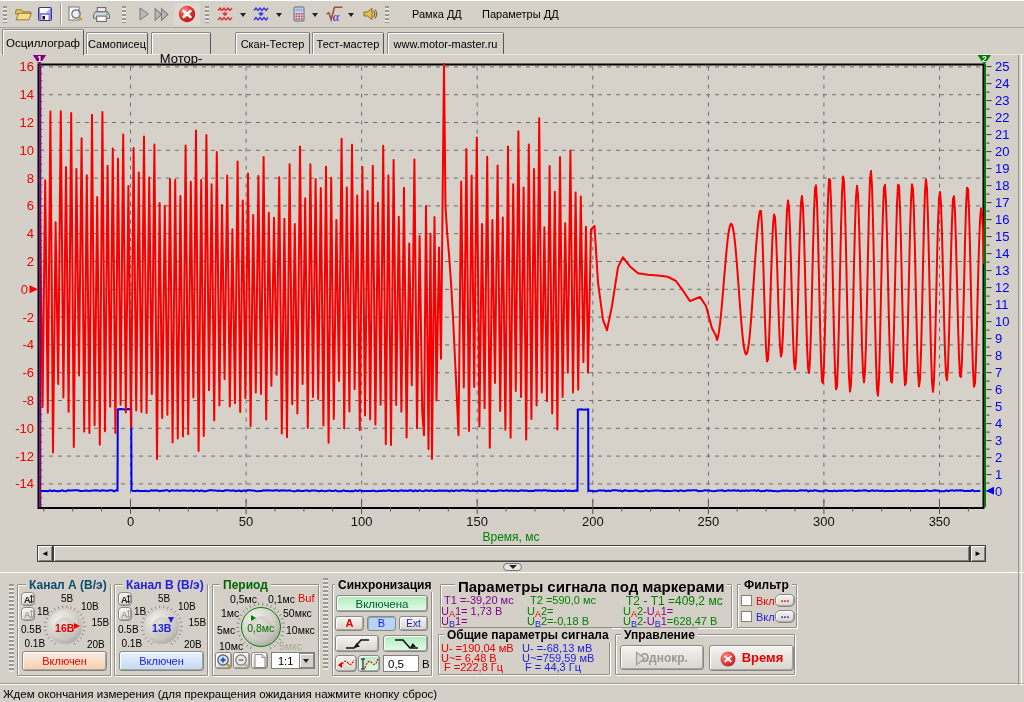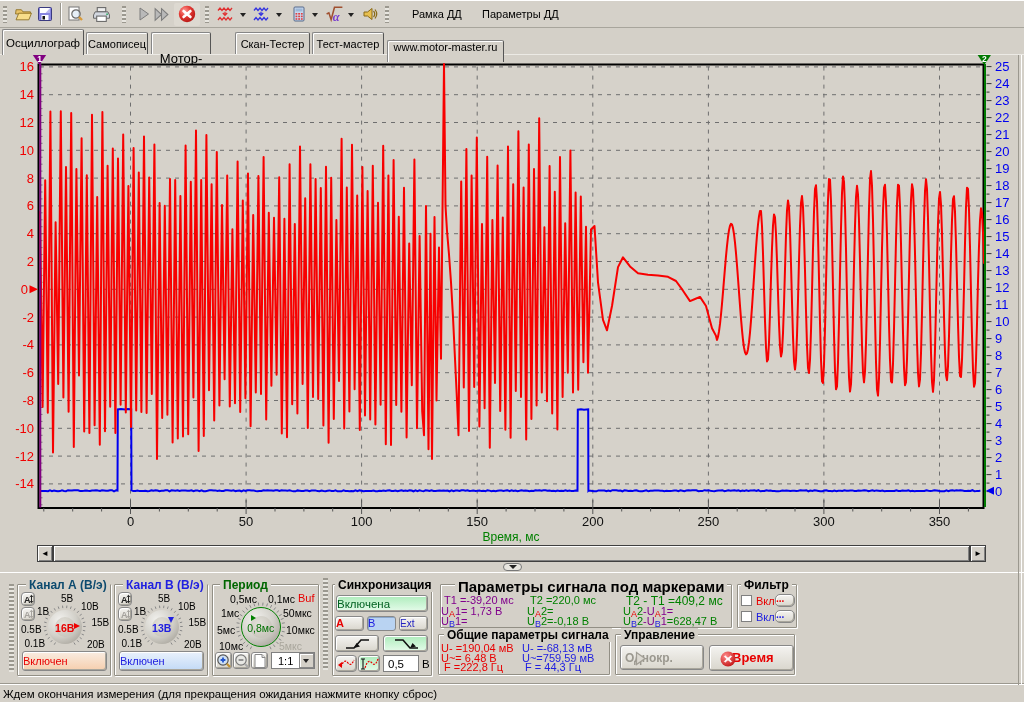--- a/index.html
+++ b/index.html
@@ -4,21 +4,21 @@
 <style>
 *{margin:0;padding:0;box-sizing:border-box}
 html,body{width:1024px;height:702px;overflow:hidden}
 body{font-family:"Liberation Sans",sans-serif;background:#d4d0c8;position:relative}
 .abs{position:absolute}
 .grip{position:absolute;width:4px;background:repeating-linear-gradient(to bottom,#9b988f 0,#9b988f 2px,#e8e6e0 2px,#e8e6e0 4px)}
 .tbsep{position:absolute;width:2px;border-left:1px solid #9b988f;border-right:1px solid #fff}
 .tab{position:absolute;background:#d4d0c8;border:1px solid #868686;border-right-color:#555;border-bottom:none;border-top-left-radius:2px;border-top-right-radius:2px;box-shadow:inset 1px 1px 0 #fff;text-align:center;font-size:11px;color:#000}
 .gb{position:absolute;border:1px solid #928f85;border-radius:1px;box-shadow:inset 1px 1px 0 #fff, 1px 1px 0 #fff}
 .gbt{position:absolute;top:-7px;background:#d4d0c8;padding:0 3px;font-weight:bold;font-size:12px;white-space:nowrap}
-.btn{position:absolute;border:1px solid #888;border-radius:3px;box-shadow:inset 1px 1px 0 #fff, inset -1px -1px 0 #a9a69c;background:linear-gradient(#f4f3f0,#d9d6cd);}
+.btn{position:absolute;border:1px solid #888;border-radius:3px;box-shadow:inset 1px 1px 0 #fff, inset -1px -1px 0 #a9a69c;background:linear-gradient(#f4f3f0,#d9d6cd);text-align:center}
 .kl{position:absolute;font-size:10.5px;color:#000;white-space:nowrap}
 </style>
 <div class="abs" style="left:0;top:0;width:1024px;height:28px;background:#d5d1c9;border-top:1px solid #fff;border-bottom:1px solid #a8a59c"></div>
 <div class="grip" style="left:3px;top:6px;height:17px"></div>
 <div class="grip" style="left:122px;top:6px;height:17px"></div>
 <div class="grip" style="left:205px;top:6px;height:17px"></div>
 <div class="grip" style="left:385px;top:6px;height:17px"></div>
 <div class="tbsep" style="left:60px;top:3px;height:22px"></div>
 <svg class="abs" style="left:15px;top:6px" width="17" height="17" viewBox="0 0 16 16">
     <path d="M1 3.5 h5 l1.5 2 h7 v2 h-14 z" fill="#e8c268" stroke="#8a6d1d" stroke-width="0.8"></path>
@@ -99,21 +99,21 @@
   </svg>
 <div class="abs" style="left:412px;top:8px;font-size:11px;color:#000">Рамка ДД</div>
 <div class="abs" style="left:482px;top:8px;font-size:11px;color:#000">Параметры ДД</div>
 <div class="abs" style="left:0;top:28px;width:1024px;height:27px;background:#d4d0c8"></div>
 <div class="abs" style="left:0;top:54px;width:1024px;height:2px;background:#d4d0c8;box-shadow:inset 0 1px 0 #eceae5"></div>
 <div class="tab" style="left:2px;top:29px;width:82px;height:26px;padding-top:7px;font-size:11.5px;z-index:3;">Осциллограф</div>
 <div class="tab" style="left:86px;top:32px;width:62px;height:22px;padding-top:5px;font-size:11px;">Самописец</div>
 <div class="tab" style="left:151px;top:32px;width:60px;height:22px;padding-top:18px;font-size:13px;">Мотор-тестер</div>
 <div class="tab" style="left:235px;top:32px;width:75px;height:22px;padding-top:5px;font-size:11px;">Скан-Тестер</div>
 <div class="tab" style="left:312px;top:32px;width:72px;height:22px;padding-top:5px;font-size:11px;">Тест-мастер</div>
-<div class="tab" style="left:387px;top:40px;width:117px;height:22px;font-size:11px;">www.motor-master.ru</div>
+<div class="tab" style="left:387px;top:32px;width:117px;height:22px;padding-top:5px;font-size:11px;">www.motor-master.ru</div>
 <svg id="chart" style="position:absolute;left:0;top:55px" width="1024" height="490" font-family="Liberation Sans, sans-serif">
     <rect x="38" y="9.5" width="946" height="443.5" fill="#d6d2ca"></rect>
 <line x1="40" y1="428.9" x2="982" y2="428.9" stroke="#6f6f6f" stroke-width="1" stroke-dasharray="4,5"></line>
 <line x1="40" y1="401.1" x2="982" y2="401.1" stroke="#6f6f6f" stroke-width="1" stroke-dasharray="4,5"></line>
 <line x1="40" y1="373.3" x2="982" y2="373.3" stroke="#6f6f6f" stroke-width="1" stroke-dasharray="4,5"></line>
 <line x1="40" y1="345.5" x2="982" y2="345.5" stroke="#6f6f6f" stroke-width="1" stroke-dasharray="4,5"></line>
 <line x1="40" y1="317.7" x2="982" y2="317.7" stroke="#6f6f6f" stroke-width="1" stroke-dasharray="4,5"></line>
 <line x1="40" y1="289.9" x2="982" y2="289.9" stroke="#6f6f6f" stroke-width="1" stroke-dasharray="4,5"></line>
 <line x1="40" y1="262.1" x2="982" y2="262.1" stroke="#6f6f6f" stroke-width="1" stroke-dasharray="4,5"></line>
 <line x1="40" y1="234.3" x2="982" y2="234.3" stroke="#6f6f6f" stroke-width="1" stroke-dasharray="4,5"></line>
@@ -325,21 +325,21 @@
 <div class="btn" style="left:358px;top:655px;width:22px;height:17px;background:linear-gradient(#aeecbc,#e4fbe9)"></div>
 <svg class="abs" style="left:360px;top:656px" width="19" height="15" viewBox="0 0 19 15">
     <path d="M3 3 v10 m-2 -10 h4 m-4 10 h4" stroke="#111" stroke-width="1.1" fill="none"></path>
     <path d="M5 12 q3 -10 7 -5 q3 4 6 -4" fill="none" stroke="#e80000" stroke-width="1.2" stroke-dasharray="2,1.2"></path>
   </svg>
 <div class="abs" style="left:383px;top:655px;width:36px;height:17px;background:#fff;border:1px solid #808080;font-size:11.5px;padding:2px 0 0 4px;color:#000">0,5</div>
 <div class="abs" style="left:422px;top:658px;font-size:11.5px;color:#000">В</div>
 <div class="gb" style="left:440px;top:584px;width:292px;height:44px"></div>
 <div class="gbt" style="left:455px;top:578px;color:#000;font-size:15px">Параметры сигнала под маркерами</div>
 <div class="abs" style="left:444px;top:594px;font-size:11px;white-space:nowrap"><span style="color:#80008c">Т1 =-39,20 мс</span></div>
-<div class="abs" style="left:530px;top:594px;font-size:11px;white-space:nowrap"><span style="color:#008000">Т2 =220,0 мс</span></div>
+<div class="abs" style="left:530px;top:594px;font-size:11px;white-space:nowrap"><span style="color:#008000">Т2 =590,0 мс</span></div>
 <div class="abs" style="left:626px;top:594px;font-size:12px;white-space:nowrap"><span style="color:#008000">Т2 - Т1 =409,2 мс</span></div>
 <div class="abs" style="left:441px;top:604.5px;font-size:11px;white-space:nowrap"><span style="color:#80008c">U<span style="color:#e80000;font-size:9px;vertical-align:-2px">А</span>1= 1,73 В</span></div>
 <div class="abs" style="left:527px;top:604.5px;font-size:11px;white-space:nowrap"><span style="color:#008000">U<span style="color:#e80000;font-size:9px;vertical-align:-2px">А</span>2=</span></div>
 <div class="abs" style="left:623px;top:604.5px;font-size:11px;white-space:nowrap"><span style="color:#008000">U<span style="color:#e80000;font-size:9px;vertical-align:-2px">А</span>2</span><span style="color:#80008c">-U<span style="color:#e80000;font-size:9px;vertical-align:-2px">А</span>1=</span></div>
 <div class="abs" style="left:441px;top:615px;font-size:11px;white-space:nowrap"><span style="color:#80008c">U<span style="color:#2020e0;font-size:9px;vertical-align:-2px">В</span>1=</span></div>
 <div class="abs" style="left:527px;top:615px;font-size:11px;white-space:nowrap"><span style="color:#008000">U<span style="color:#2020e0;font-size:9px;vertical-align:-2px">В</span>2=-0,18 В</span></div>
 <div class="abs" style="left:623px;top:615px;font-size:11px;white-space:nowrap"><span style="color:#008000">U<span style="color:#2020e0;font-size:9px;vertical-align:-2px">В</span>2</span><span style="color:#80008c">-U<span style="color:#2020e0;font-size:9px;vertical-align:-2px">В</span>1</span><span style="color:#008000">=628,47 В</span></div>
 <div class="gb" style="left:737px;top:584px;width:60px;height:44px"></div>
 <div class="gbt" style="left:741px;top:578px;color:#000;font-size:12px">Фильтр</div>
 <div class="abs" style="left:741px;top:595px;width:11px;height:11px;background:#fff;border:1px solid #808080"></div>

